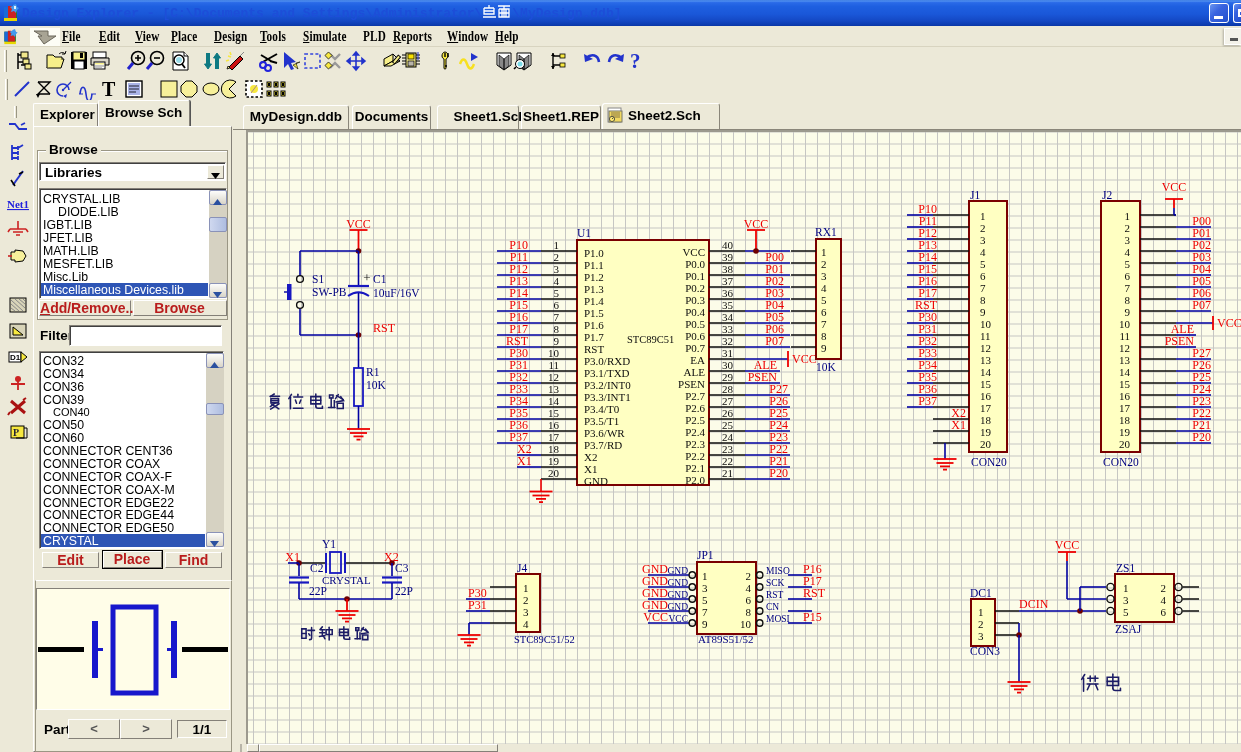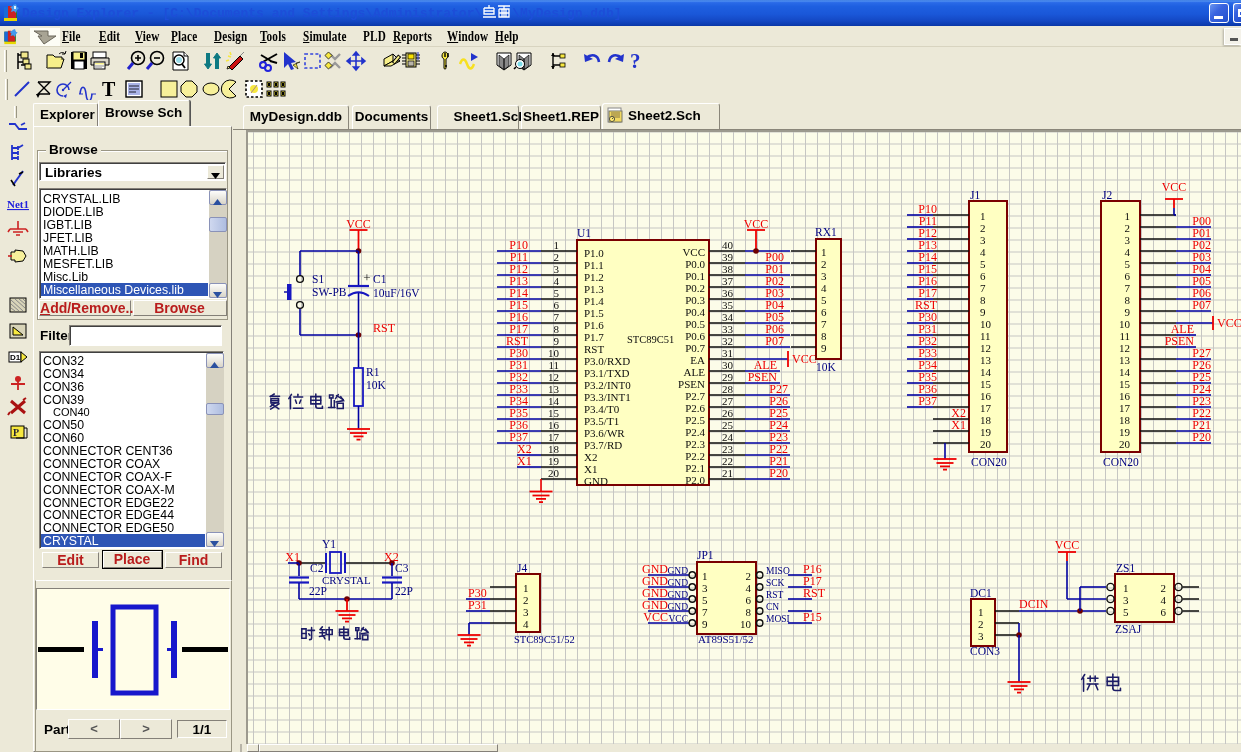--- a/index.html
+++ b/index.html
@@ -317,21 +317,21 @@
 <div class="abs" style="left:33px;top:126px;width:199px;height:626px;border:1px solid #fff;border-right-color:#848078;border-bottom-color:#848078;background:#ece9d8"></div>
 <div class="abs" style="left:37px;top:150px;width:191px;height:170px;border:1px solid #9a9684;box-shadow:inset 1px 1px 0 #fff;"></div>
 <div class="abs" style="left:46px;top:142px;background:#ece9d8;padding:0 3px;font-weight:bold;font-size:13.5px">Browse</div>
 <div class="abs lb" style="left:39px;top:162px;width:187px;height:19px"></div>
 <div class="abs" style="left:45px;top:165px;font-weight:bold;font-size:13.5px">Libraries</div>
 <div class="abs btn" style="left:207px;top:164.5px;width:17px;height:14.5px"><svg width="9" height="6" viewBox="0 0 9 6" style="margin-top:3px">
         <path d="M0 0h9L4.5 6z" fill="#000"></path>
       </svg></div>
 <div class="abs lb" style="left:39px;top:188px;width:188px;height:111px"></div>
 <div class="abs" style="left:41px;top:191.5px;width:167px;height:13.1px;font-size:12.3px;padding-left:2px;white-space:nowrap;overflow:hidden">CRYSTAL.LIB</div>
-<div class="abs" style="left:41px;top:204.6px;width:167px;height:13.1px;font-size:12.3px;padding-left:2px;white-space:nowrap;overflow:hidden">DIODE.LIB</div>
+<div class="abs" style="left:41px;top:204.6px;width:167px;height:13.1px;font-size:12.3px;padding-left:17px;white-space:nowrap;overflow:hidden">DIODE.LIB</div>
 <div class="abs" style="left:41px;top:217.7px;width:167px;height:13.1px;font-size:12.3px;padding-left:2px;white-space:nowrap;overflow:hidden">IGBT.LIB</div>
 <div class="abs" style="left:41px;top:230.8px;width:175px;height:13.1px;font-size:12.3px;padding-left:2px;white-space:nowrap;overflow:hidden">JFET.LIB</div>
 <div class="abs" style="left:41px;top:243.9px;width:167px;height:13.1px;font-size:12.3px;padding-left:2px;white-space:nowrap;overflow:hidden">MATH.LIB</div>
 <div class="abs" style="left:41px;top:257.0px;width:167px;height:13.1px;font-size:12.3px;padding-left:2px;white-space:nowrap;overflow:hidden">MESFET.LIB</div>
 <div class="abs" style="left:41px;top:270.1px;width:167px;height:13.1px;font-size:12.3px;padding-left:2px;white-space:nowrap;overflow:hidden">Misc.Lib</div>
 <div class="abs sel" style="left:41px;top:283.2px;width:167px;height:13.1px;font-size:12.3px;padding-left:2px;white-space:nowrap;overflow:hidden">Miscellaneous Devices.lib</div>
 <div class="abs" style="left:208.5px;top:190.0px;width:18.5px;height:108.0px;background:#d6d2c2">
       <div class="abs" style="left:0;top:0;width:18.5px;height:15px;background:linear-gradient(#fdfdfb,#d8d4c8);border:1px solid #8a92b8;border-radius:2px"><svg width="9" height="6" viewBox="0 0 9 6" style="margin:4px 0 0 3.5px">
           <path d="M0 6h9L4.5 0z" fill="#2a50a0"></path>
         </svg></div>

